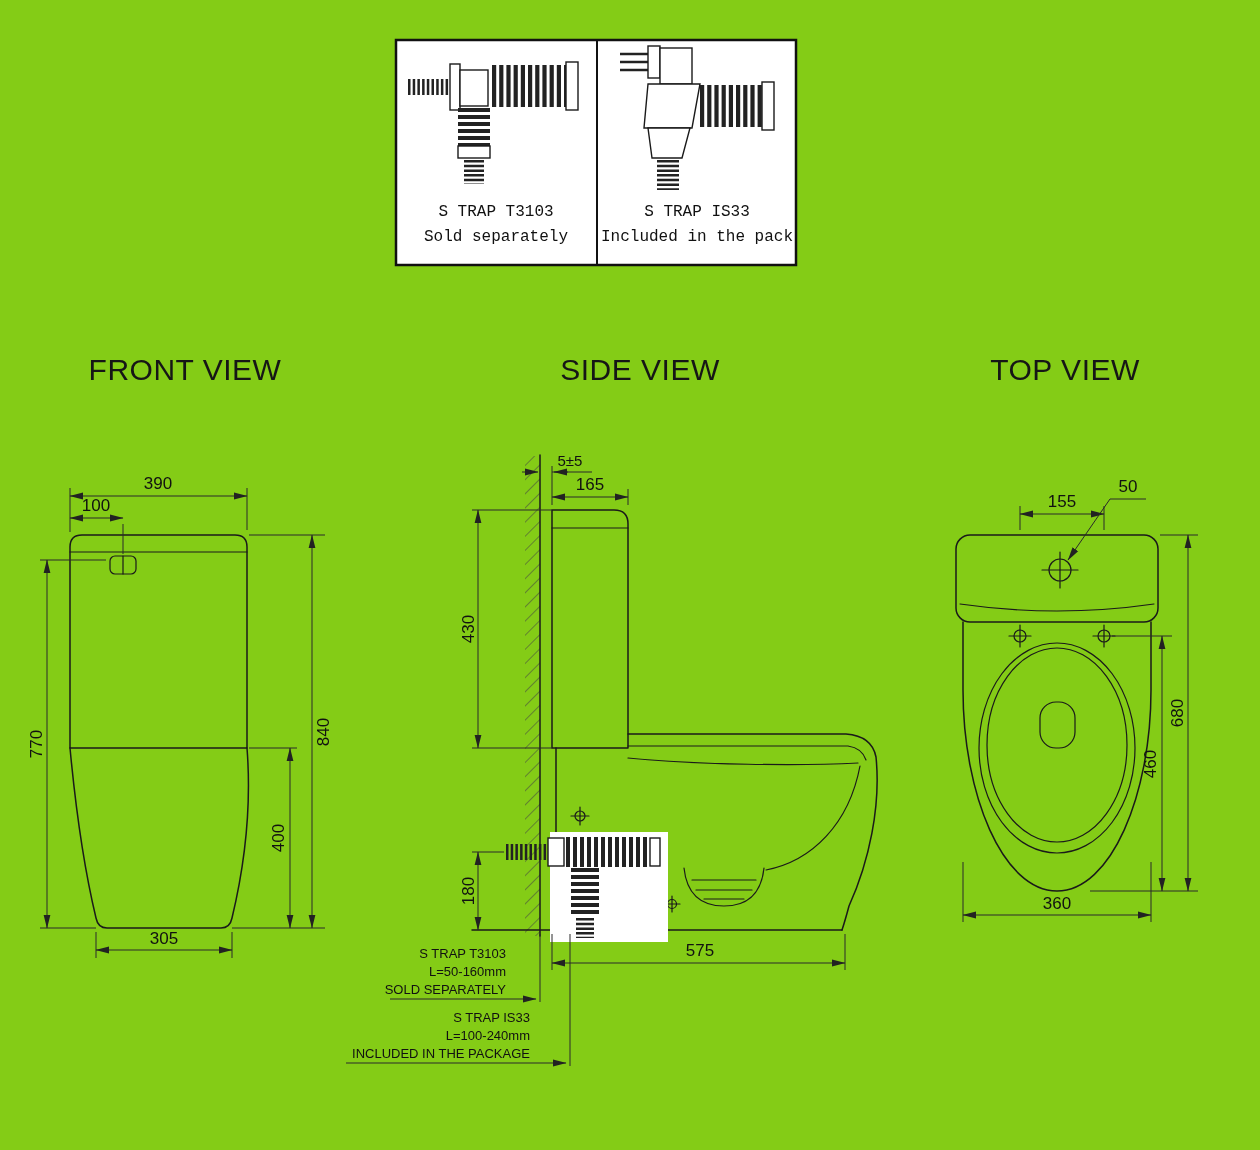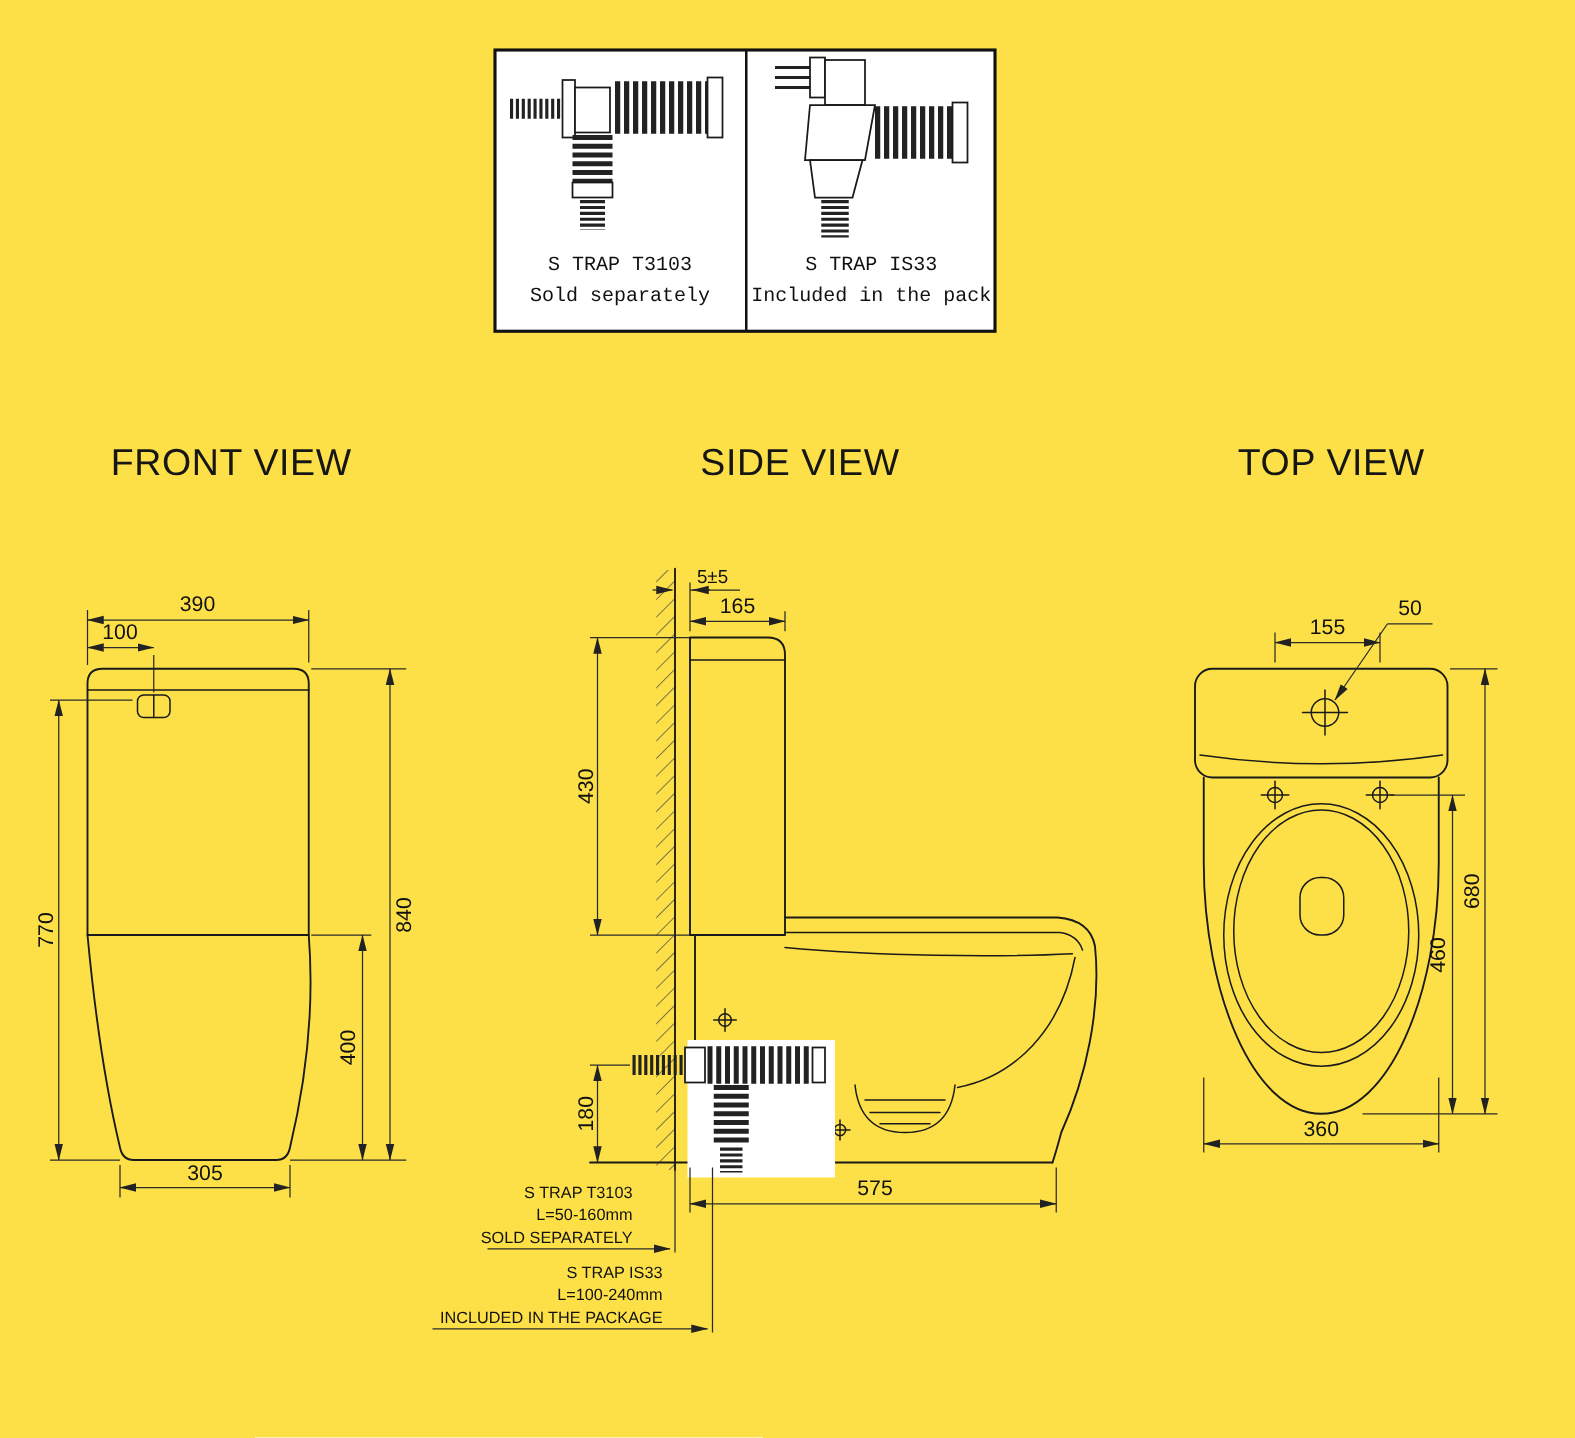--- a/index.html
+++ b/index.html
@@ -1,16 +1,16 @@
 <!DOCTYPE html>
 <html><head>
 <meta charset="utf-8">
 <style>
   html,body{margin:0;padding:0;background:#ffffff;}
-  #page{position:relative;width:1260px;height:1150px;background:#fde047;overflow:hidden;}
+  #page{position:relative;width:1260px;height:1150px;background:#84cc16;overflow:hidden;}
   svg text{user-select:none;}
   .o  {fill:none;stroke:#1a1a1a;stroke-width:1.5;stroke-linejoin:round;stroke-linecap:round;}
   .o2 {fill:none;stroke:#1a1a1a;stroke-width:1.2;stroke-linejoin:round;stroke-linecap:round;}
   .d  {fill:none;stroke:#2a2a2a;stroke-width:1;}
   .wf {fill:#ffffff;stroke:#1a1a1a;stroke-width:1.4;}
   .pipe{fill:none;stroke:#222222;}
   .t  {font-family:"Liberation Sans",sans-serif;font-size:17px;fill:#111;}
   .t15{font-family:"Liberation Sans",sans-serif;font-size:15px;fill:#111;}
   .ts {font-family:"Liberation Sans",sans-serif;font-size:13px;fill:#111;}
   .tt {font-family:"Liberation Sans",sans-serif;font-size:30px;fill:#161616;letter-spacing:0.5px;}

